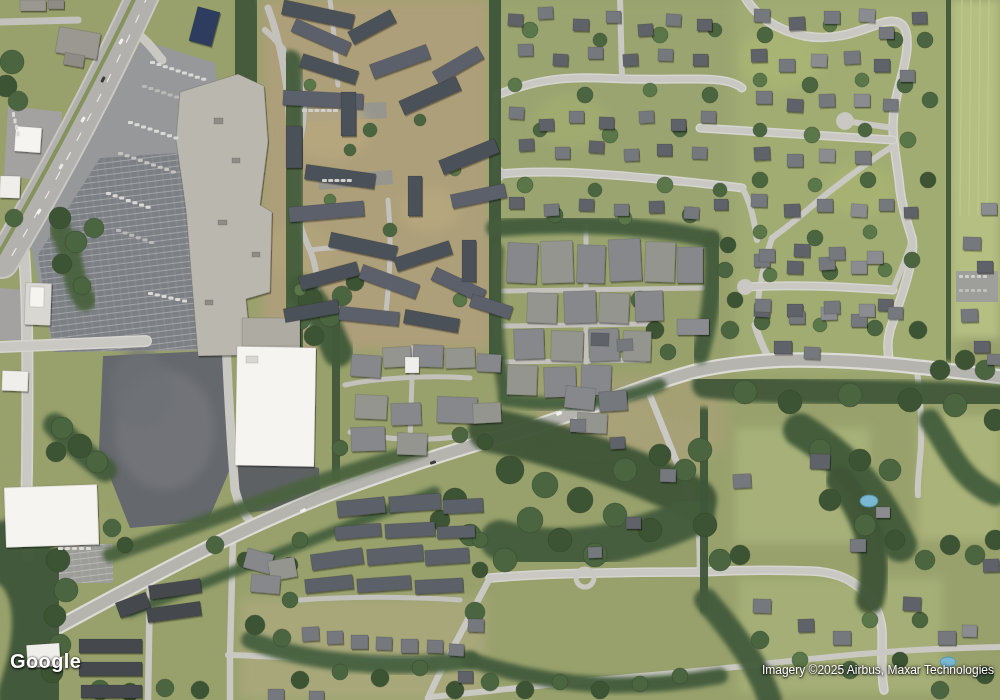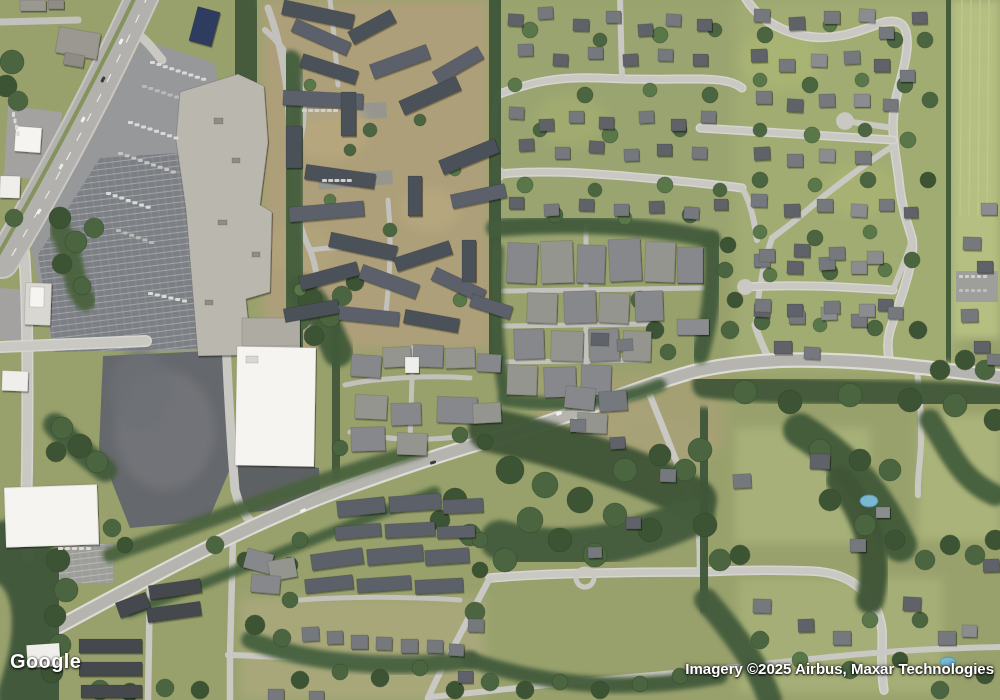--- a/index.html
+++ b/index.html
@@ -4,23 +4,23 @@
 <style>
   html,body{margin:0;padding:0;background:#000;}
   body{width:1000px;height:700px;overflow:hidden;position:relative;
        font-family:"Liberation Sans", sans-serif;}
   .viewport{position:absolute;inset:0;width:1000px;height:681px;}
   svg{display:block;}
   .logo{position:absolute;left:10px;bottom:8px;font-size:20px;font-weight:700;
         color:#fff;letter-spacing:.4px;
         text-shadow:0 1px 3px rgba(0,0,0,.7),0 0 2px rgba(0,0,0,.55),1px 1px 2px rgba(0,0,0,.5);
         cursor:pointer;user-select:none;}
-  .attr{position:absolute;right:6px;bottom:4px;font-size:15px;color:#fff;
+  .attr{position:absolute;right:6px;bottom:4px;font-size:12px;color:#fff;
         text-shadow:0 0 3px rgba(0,0,0,.9),0 1px 2px rgba(0,0,0,.85),0 0 5px rgba(0,0,0,.6);
-        user-select:none;font-weight:bold;}
+        user-select:none;}
 </style>
 </head>
 <body>
 
 <div class="viewport">
   <svg id="scene" width="1000" height="700" viewBox="0 0 1000 700" xmlns="http://www.w3.org/2000/svg">
       <defs>
         <filter id="bl2" x="-40%" y="-40%" width="180%" height="180%">
           <feGaussianBlur stdDeviation="2"></feGaussianBlur>
         </filter>

